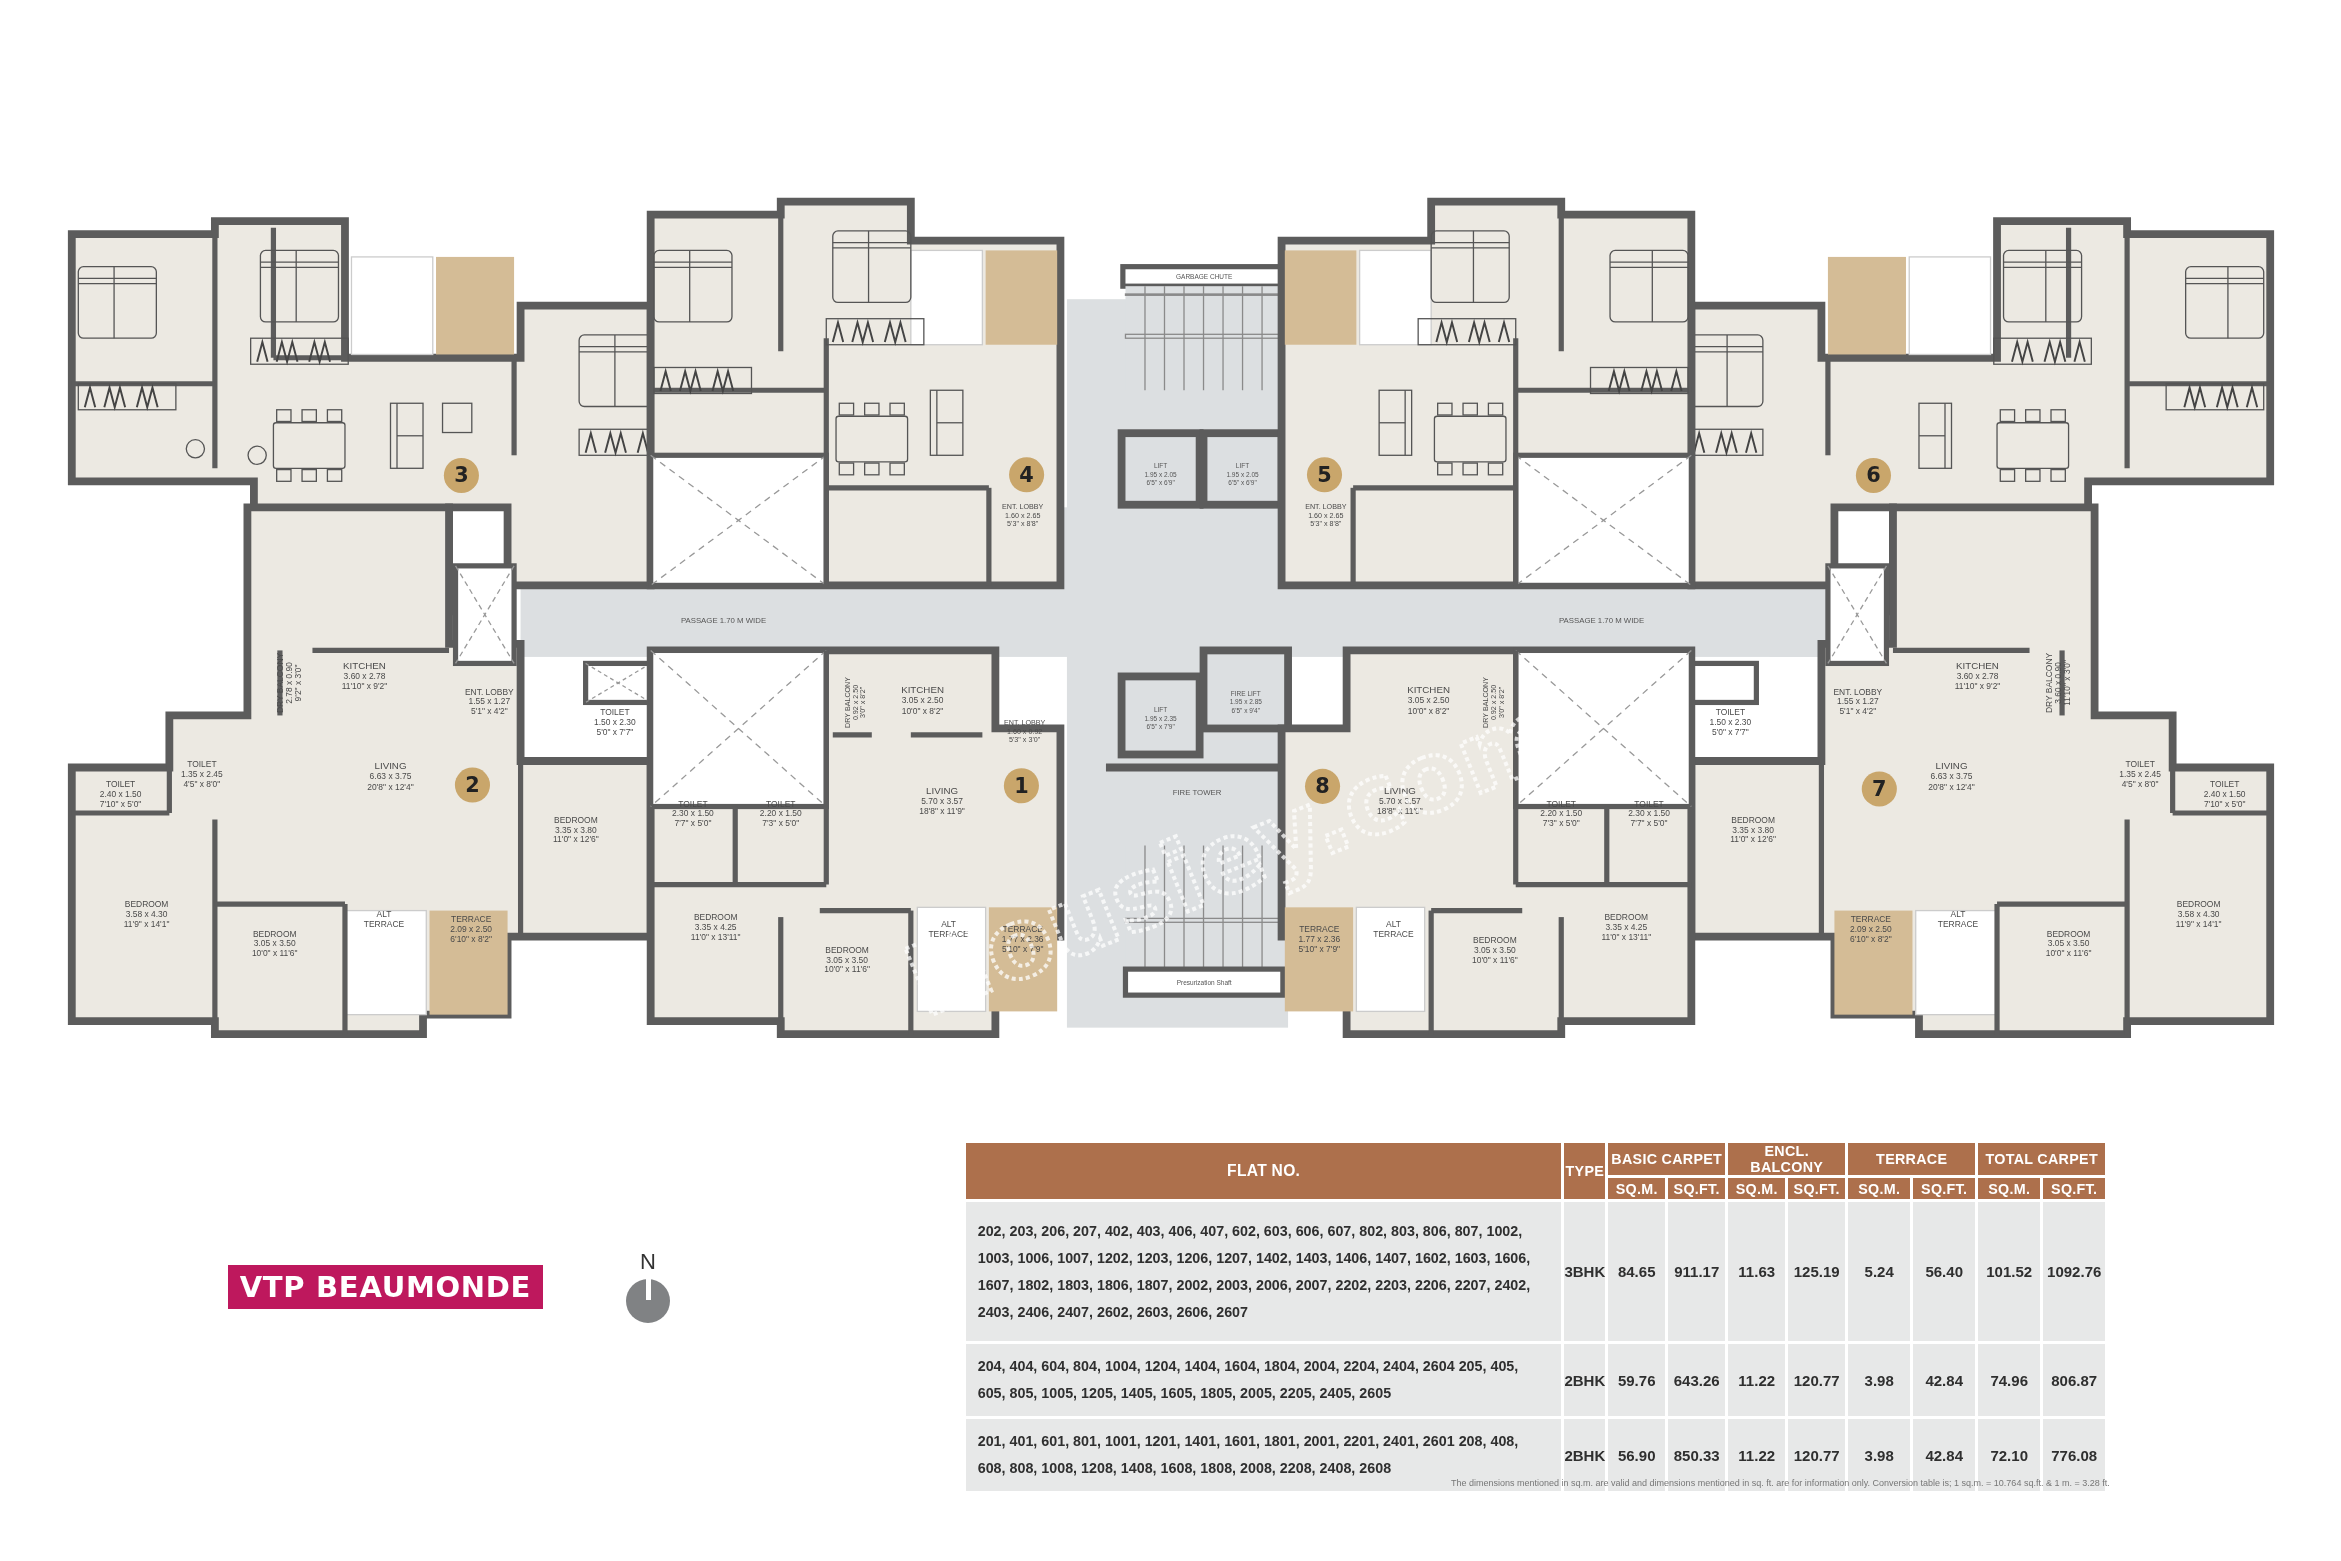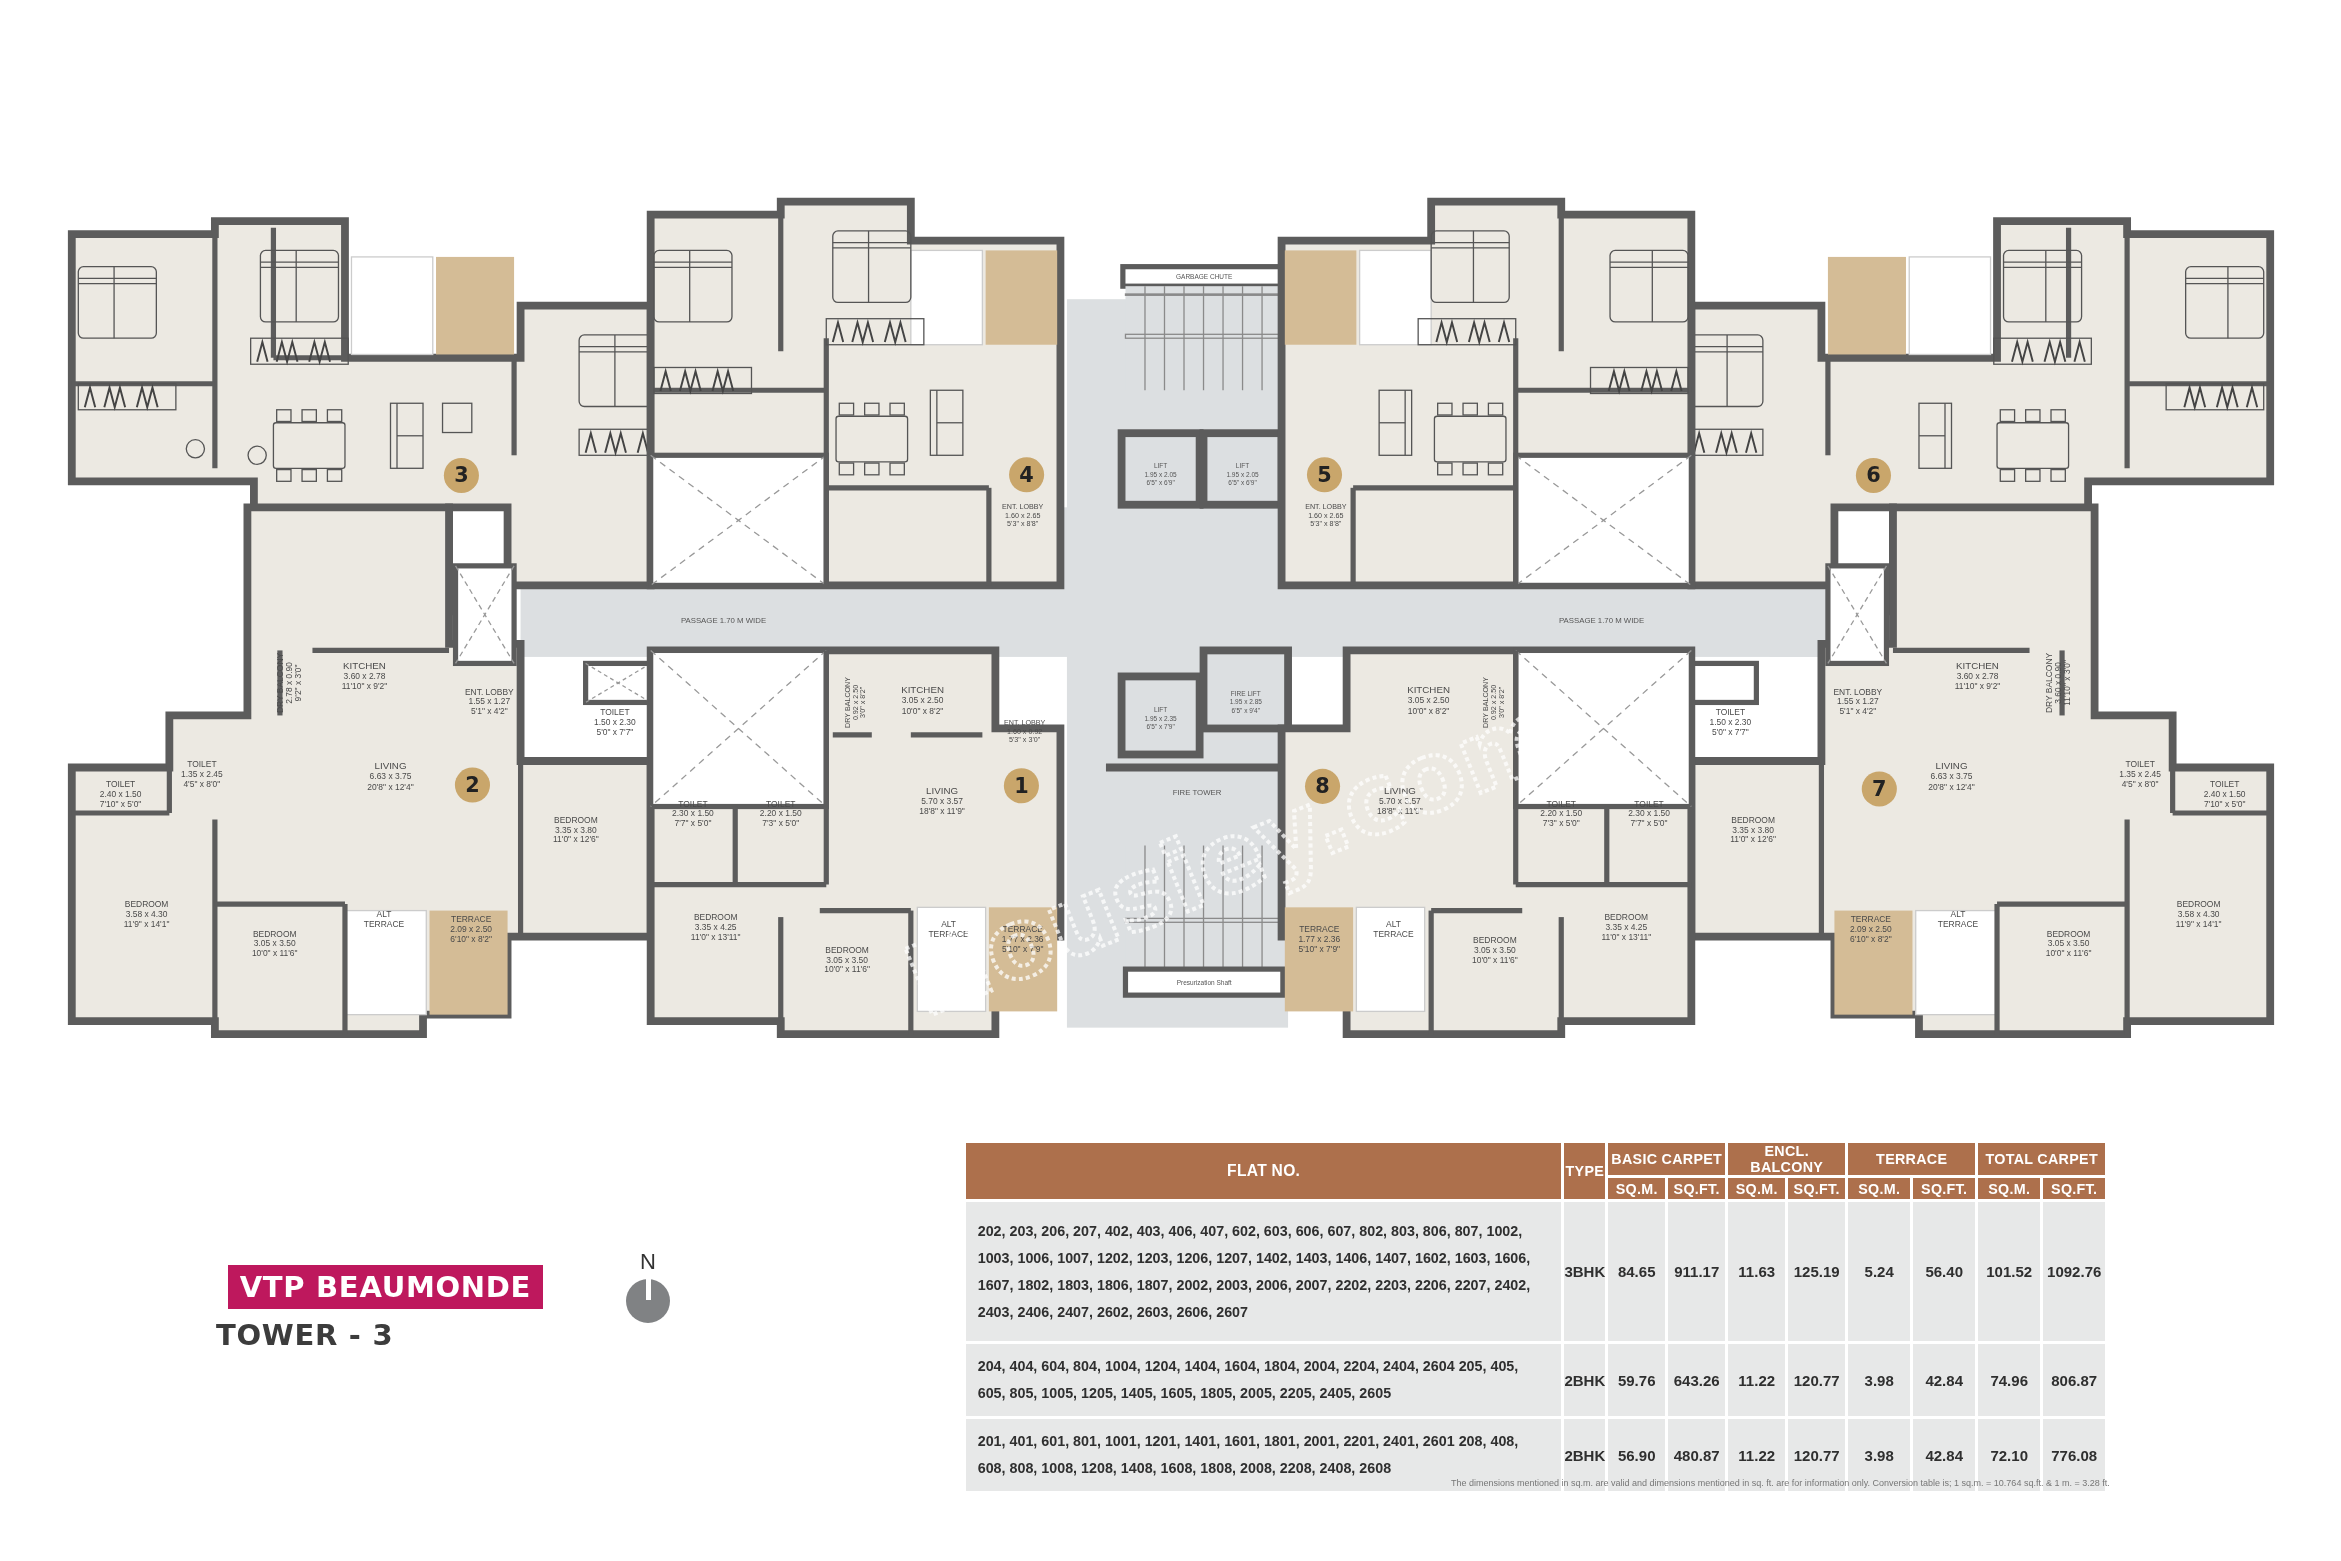--- a/index.html
+++ b/index.html
@@ -538,21 +538,20 @@
   <g>
       <circle cx="2033" cy="1209" r="27" fill="#c9a66b"></circle>
       <text class="unit-badge-text" x="2033" y="1209">8</text>
     </g>
 
   <text class="watermark" x="1330" y="1400" transform="rotate(-22 1800 1250)">Housiey.com</text>
 </svg>
 
 <div class="title-block">
   <div class="brand-badge">VTP BEAUMONDE</div>
-  <div class="tower">TOWER - 3</div>
 </div>
 
 <div class="north">
   <div class="n-letter">N</div>
   <div class="n-disk"></div>
 </div>
 
 <table class="area-table">
   <thead>
     <tr>
@@ -596,21 +595,21 @@
       <td>120.77</td>
       <td>3.98</td>
       <td>42.84</td>
       <td>74.96</td>
       <td>806.87</td>
     </tr>
     <tr style="height:60px">
       <td class="flats">201, 401, 601, 801, 1001, 1201, 1401, 1601, 1801, 2001, 2201, 2401, 2601 208, 408, 608, 808, 1008, 1208, 1408, 1608, 1808, 2008, 2208, 2408, 2608</td>
       <td>2BHK</td>
       <td>56.90</td>
-      <td>480.87</td>
+      <td>850.33</td>
       <td>11.22</td>
       <td>120.77</td>
       <td>3.98</td>
       <td>42.84</td>
       <td>72.10</td>
       <td>776.08</td>
     </tr>
   </tbody>
 </table>
 

